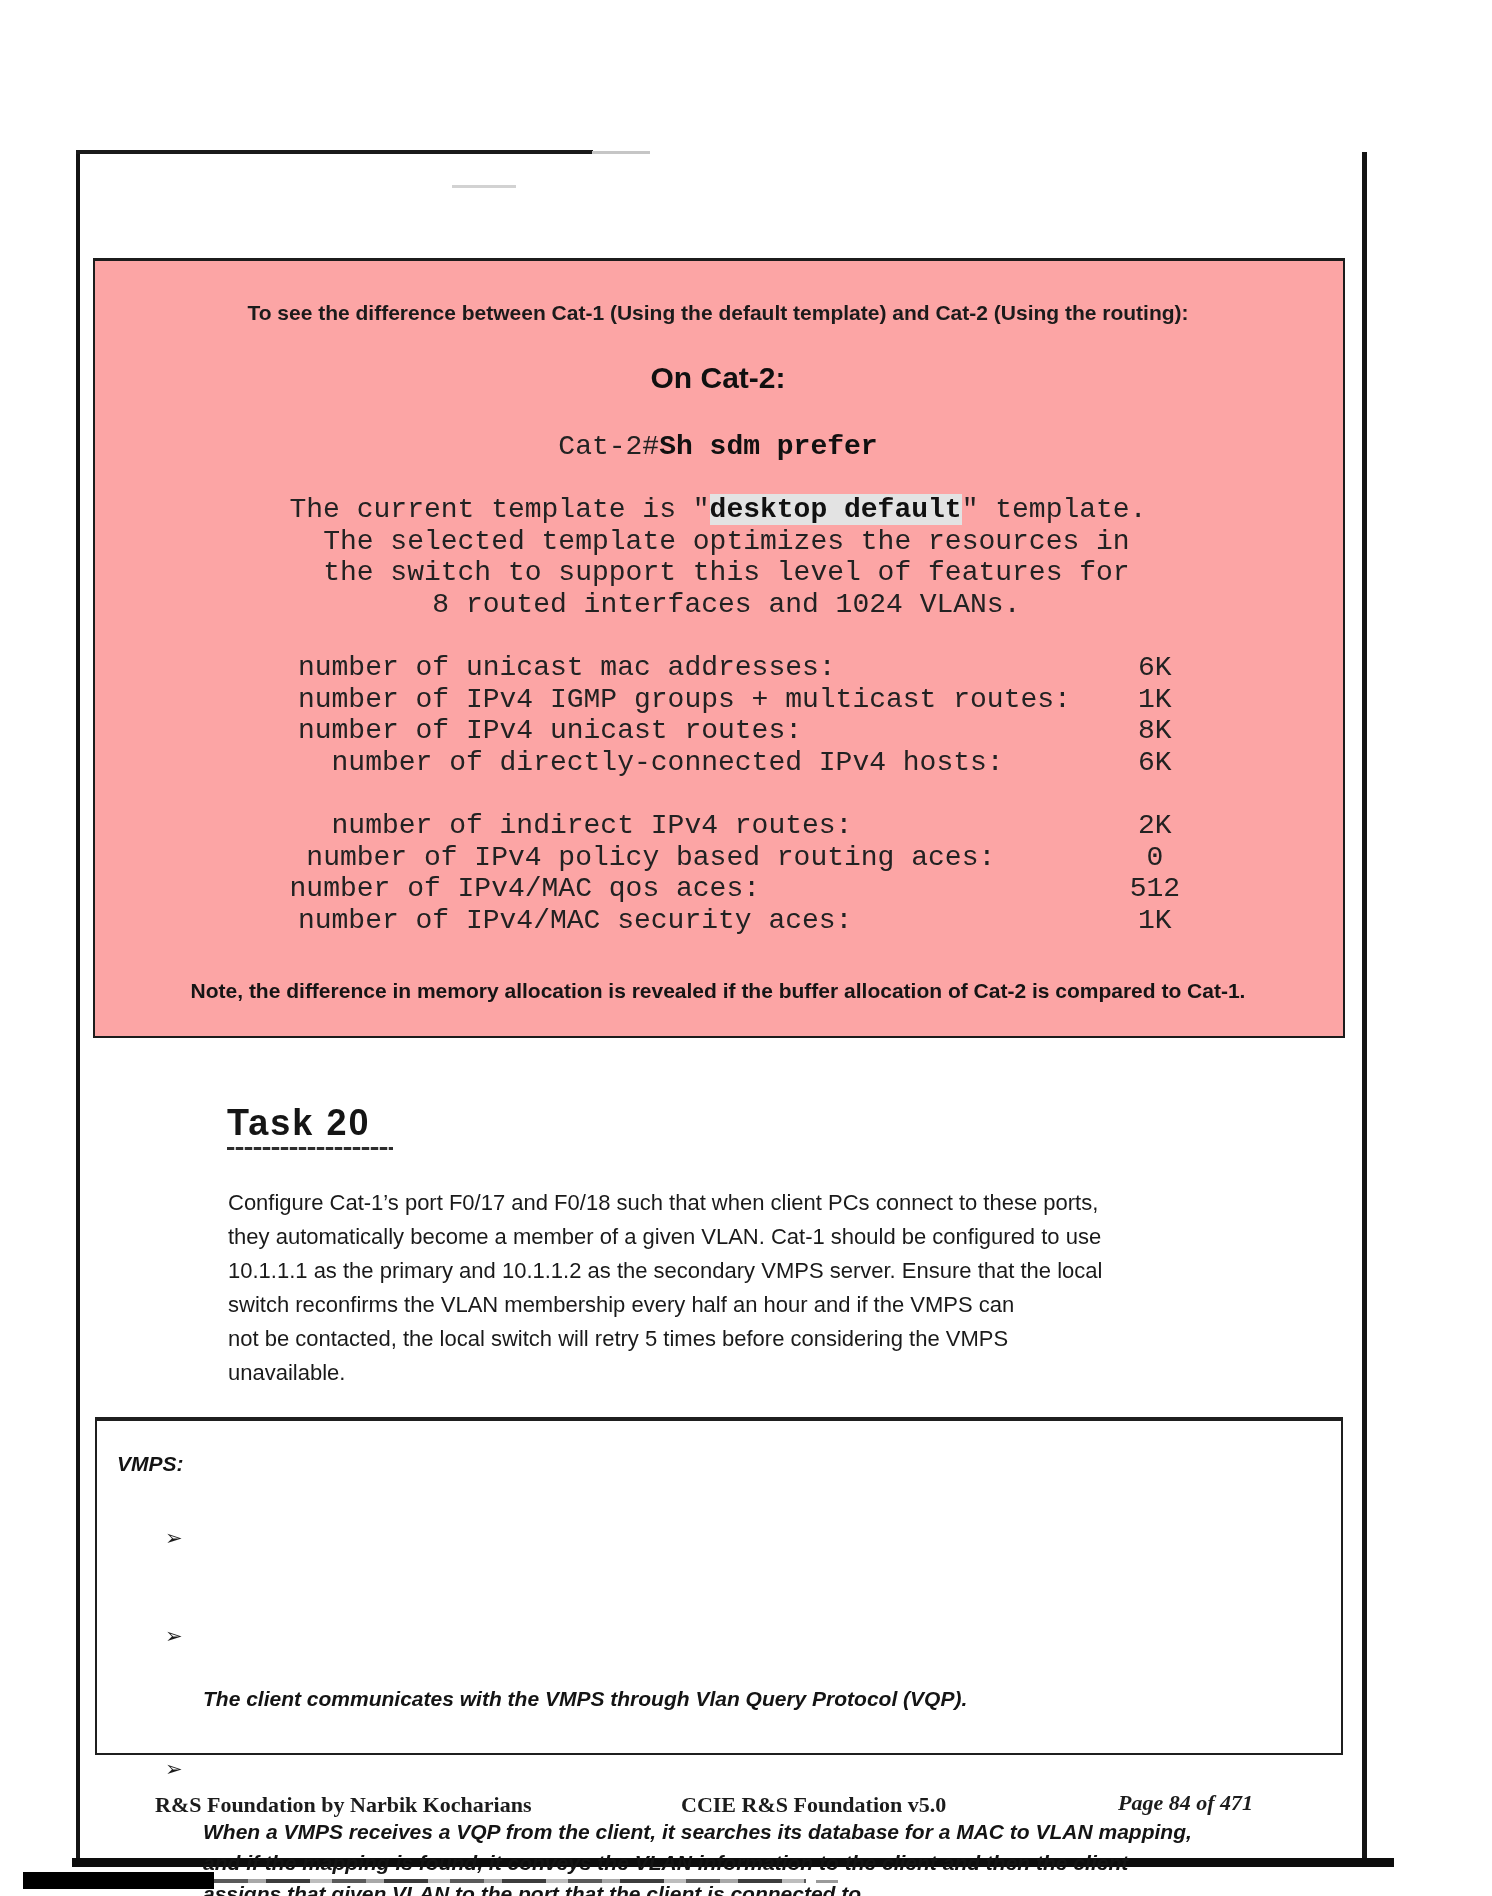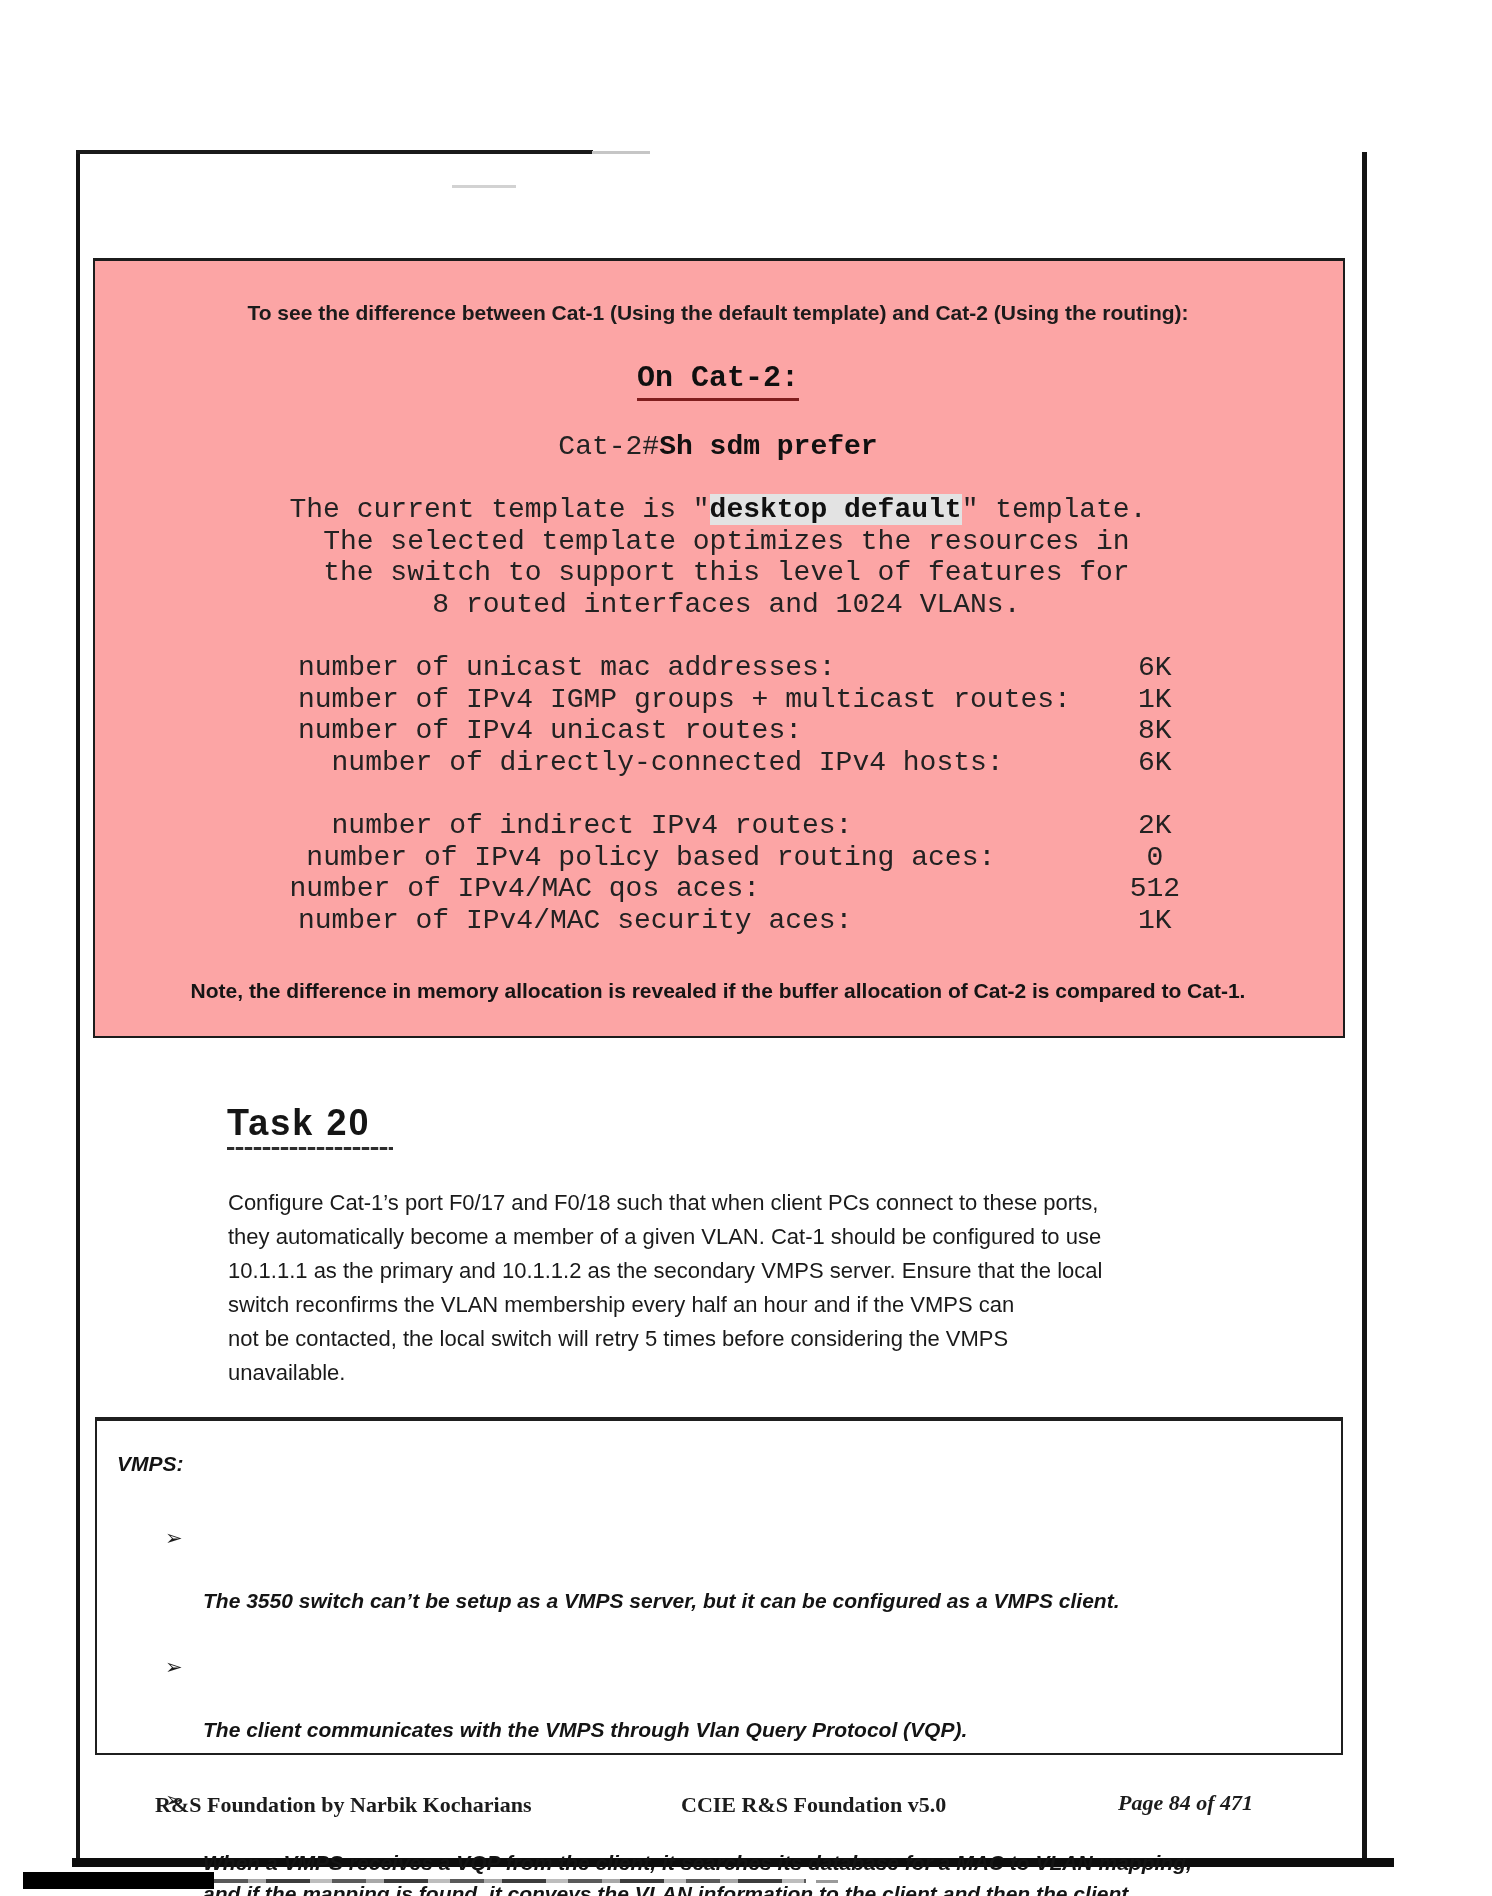--- a/index.html
+++ b/index.html
@@ -28,22 +28,22 @@
 
   
   #box1{
     position:absolute;left:93px;top:258px;width:1252px;height:780px;
     border:2px solid #1c1c1c;border-top-width:3px;box-sizing:border-box;
     padding:0 14px 0 12px;background:#fca5a5;text-align:center;
   }
   .intro-line{margin-top:38px;font-weight:bold;font-size:21px;line-height:28px;color:#1b1b1b;}
   .oncat2-wrap{margin-top:33px;line-height:36px;}
   .oncat2{
-    font-family:Liberation Mono, monospace;font-weight:bold;font-size:30px;color:#101010;
-    border-bottom:3px solid #7f1d1d;padding-bottom:2px;display:inline-block;
+    font-family:Liberation Sans, sans-serif;font-weight:bold;font-size:30px;color:#101010;
+    border-bottom:3px solid #fca5a5;padding-bottom:2px;display:inline-block;
   }
   pre.terminal{
     margin:30px 0 0 0;
     font-family:"Liberation Mono","DejaVu Sans Mono",monospace;
     font-size:28px;line-height:31.6px;color:#222;
     white-space:pre;
   }
   pre.terminal .b{font-weight:bold;color:#111;}
   pre.terminal .hl{
     background-color:#e3e3e3;
@@ -136,21 +136,20 @@
 they automatically become a member of a given VLAN. Cat-1 should be configured to use
 10.1.1.1 as the primary and 10.1.1.2 as the secondary VMPS server. Ensure that the local
 switch reconfirms the VLAN membership every half an hour and if the VMPS can
 not be contacted, the local switch will retry 5 times before considering the VMPS
 unavailable.</div>
 
   <div id="vmps-box">
     <div class="vmps-label">VMPS:</div>
     <div class="bullet" id="bullet-1">
       <span class="glyph">➢</span>
-      <span>The 3550 switch can’t be setup as a VMPS server, but it can be configured as a VMPS client.</span>
     </div>
     <div class="bullet" id="bullet-2">
       <span class="glyph">➢</span>
       <span>The client communicates with the VMPS through Vlan Query Protocol (VQP).</span>
     </div>
     <div class="bullet" id="bullet-3">
       <span class="glyph">➢</span>
       <span>When a VMPS receives a VQP from the client, it searches its database for a MAC to VLAN mapping,
 and if the mapping is found, it conveys the VLAN information to the client and then the client
 assigns that given VLAN to the port that the client is connected to.</span>

